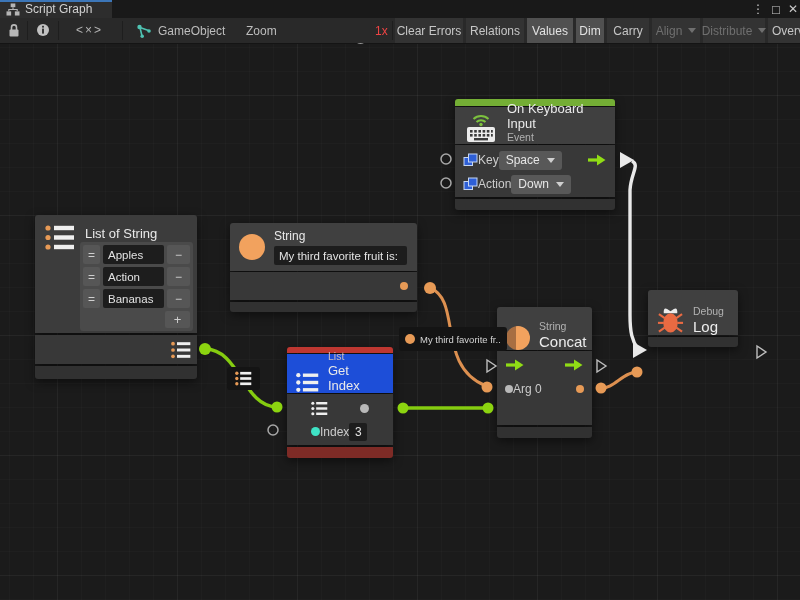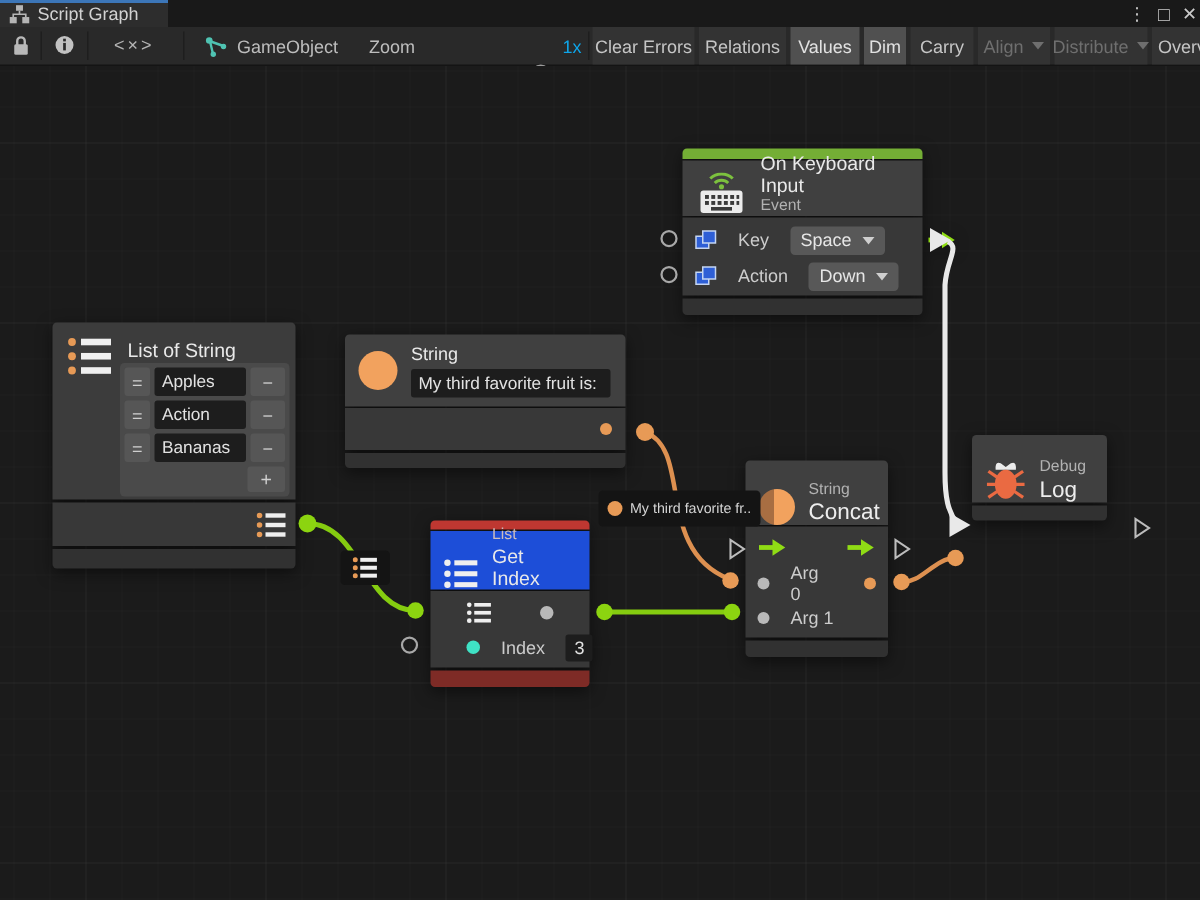--- a/index.html
+++ b/index.html
@@ -43,21 +43,21 @@
     background-position:57px 51px,57px 51px,9px 3px,9px 3px; }
 
   
   .node { position:absolute; filter:drop-shadow(0 3px 5px rgba(0,0,0,0.5)); z-index:2; font-size:12px; color:#cbcbcb; }
   .sec { width:100%; }
   .sec.header { background:#404040; border-radius:3px 3px 0 0; display:flex; align-items:flex-end; padding:0 9px; gap:9px; }
   .sec.body { background:#383838; margin-top:1px; }
   .sec.footer { background:#313131; margin-top:2px; border-radius:0 0 3px 3px; }
   .strip { border-radius:3px 3px 0 0; }
   .strip + .sec.header { border-radius:0; margin-top:1px; }
-  .prow { display:flex; align-items:center; padding:0 8px; gap:14px; }
+  .prow { display:flex; align-items:center; padding:0 8px; gap:0; }
   .ntitle { font-size:13px; color:#e9e9e9; line-height:15px; }
   .ncat { font-size:10.5px; color:#b2b2b2; line-height:13px; }
   .ntitle-lg { font-size:15px; color:#ededed; line-height:17px; }
   .plabel { color:#cccccc; }
   .dot { border-radius:50%; display:inline-block; flex:none; }
   .dot.gray { width:9px; height:9px; background:#b9b9b9; }
   .dot.orange { width:9px; height:9px; background:#e79a56; }
   .dot.teal { width:9px; height:9px; background:#3fe2c5; }
   .spacer { flex:1; }
   .dropdown { background:#585858; border-radius:3px; height:19px; display:inline-flex; align-items:center;
@@ -137,21 +137,21 @@
         <circle cx="3.5" cy="3" r="2.2" fill="#4fc3b2"></circle>
         <circle cx="13" cy="7" r="1.8" fill="#4fc3b2"></circle>
         <circle cx="6.2" cy="12.2" r="1.8" fill="#4fc3b2"></circle>
       </svg>
     </span>
     <span class="abs" style="left:158px;top:6px;color:#bdbdbd">GameObject</span>
 
     <span class="abs" style="left:246px;top:6px;color:#bdbdbd">Zoom</span>
     <div id="zoom-track"></div>
     <div id="zoom-handle"></div>
-    <span class="abs" style="left:375px;top:6px;color:#0ea5e9">1x</span>
+    <span class="abs" style="left:375px;top:6px;color:#ef4444">1x</span>
     <div class="tsep" style="left:392px"></div>
 
     <div class="tbtn" style="left:395px;width:68px">
         <span>Clear Errors</span>
       </div>
     <div class="tbtn" style="left:466px;width:58px">
         <span>Relations</span>
       </div>
     <div class="tbtn on" style="left:527px;width:46px">
         <span>Values</span>
@@ -398,24 +398,20 @@
             <path d="M10 1.5 L18.5 7 L10 12.5 Z" fill="#90dc15"></path>
           </svg>
         </span>
       </div>
       <div class="prow" style="height:23px">
         <span class="dot gray" style="width:8px;height:8px"></span>
         <span class="plabel">Arg 0</span>
         <span class="spacer"></span>
         <span class="dot orange" style="width:8px;height:8px"></span>
       </div>
-      <div class="prow" style="height:23px">
-        <span class="dot gray" style="width:8px;height:8px"></span>
-        <span class="plabel">Arg 1</span>
-      </div>
     </div>
     <div class="sec footer" style="height:11px"></div>
   </div>
 
   <div class="node" style="left:648px;top:290px;width:90px">
     <div class="sec header" style="height:45px">
       <span>
         <svg width="27" height="31" viewBox="0 0 28 31">
           <path d="M7 9 Q6.5 2.5 10.5 4.5 L14 7 L17.5 4.5 Q21.5 2.5 21 9 Z" fill="#ececec"></path>
           <g stroke="#ea6a42" stroke-width="2.2" fill="none">

